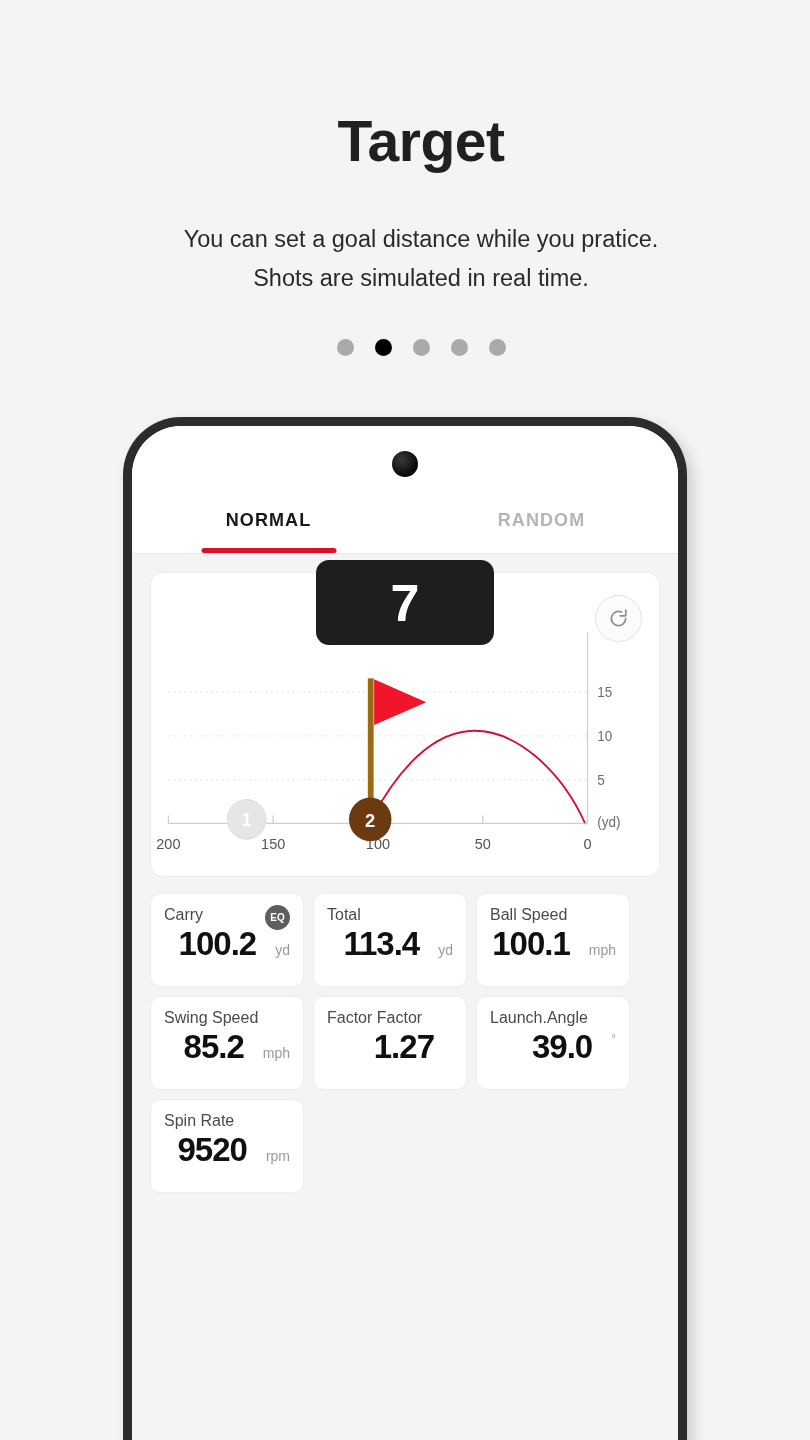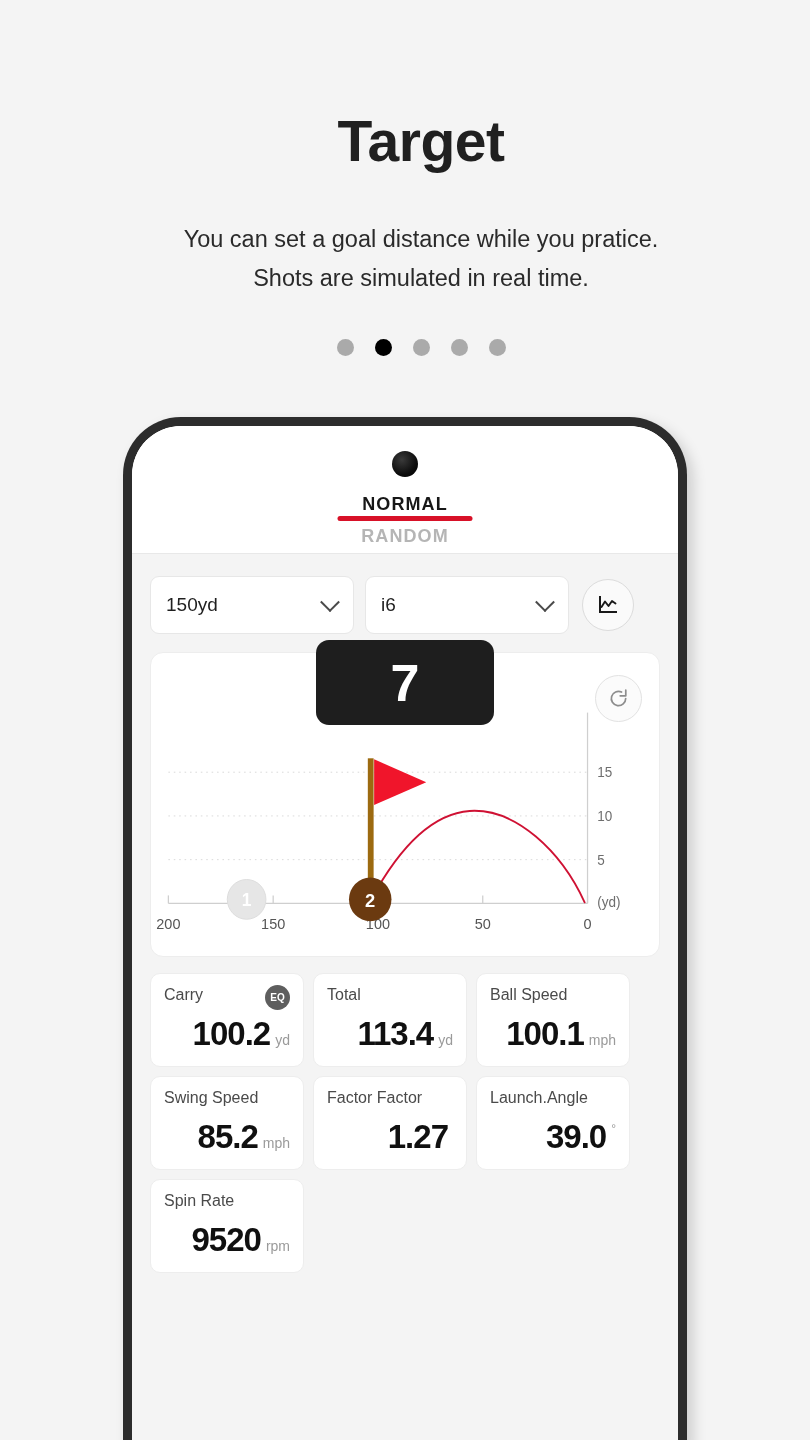--- a/index.html
+++ b/index.html
@@ -45,21 +45,21 @@
   .status-bar { height:62px; background:#ffffff; position:relative; }
   .camera {
     position:absolute; left:50%; top:25px; transform:translateX(-50%);
     width:26px; height:26px; border-radius:50%;
     background:radial-gradient(circle at 38% 34%, #3a3a3a 0%, #0c0c0c 62%, #000 100%);
   }
 
   
   .tabs {
     display:flex; background:#ffffff; height:66px;
-    border-bottom:1px solid #e8e8e8; position:relative;flex-direction:column;
+    border-bottom:1px solid #e8e8e8; position:relative;
   }
   .tab {
     flex:1; display:flex; align-items:center; justify-content:center;
     font-size:18px; font-weight:700; letter-spacing:1.1px;
     color:#b5b5b5; position:relative;
   }
   .tab.active { color:#171717; }
   .tab.active::after {
     content:""; position:absolute; bottom:0; left:50%; transform:translateX(-50%);
     width:135px; height:5px; background:#d81128; border-radius:3px;
@@ -112,22 +112,22 @@
 
   
   .stats { padding:16px 18px 0 18px; display:flex; flex-wrap:wrap; gap:9px; }
   .stat-card {
     width:154px; height:94px; background:#ffffff;
     border:1px solid #ededed; border-radius:10px;
     padding:12px 13px 0 13px; position:relative;
   }
   .stat-label { font-size:16px; color:#4a4a4a; font-weight:400; }
   .stat-valrow {
-    position:absolute; right:13px; bottom:13px;
-    display:flex; align-items:baseline; gap:5px;
+    position:absolute; right:13px; bottom:23px;
+    display:flex; align-items:baseline; gap:19px;
   }
   .stat-value { font-size:33px; font-weight:700; color:#101010; letter-spacing:-1px; }
   .stat-unit { font-size:14px; color:#9a9a9a; }
   .stat-unit.deg { font-size:12px; align-self:flex-start; margin-top:4px; }
   .eq-badge {
     position:absolute; right:13px; top:11px;
     width:25px; height:25px; border-radius:50%; background:#5e5e5e;
     color:#ffffff; font-size:10px; font-weight:700;
     display:flex; align-items:center; justify-content:center;
   }
@@ -155,36 +155,20 @@
 
     <div class="status-bar">
       <div class="camera"></div>
     </div>
 
     <div class="tabs">
       <div class="tab active">NORMAL</div>
       <div class="tab">RANDOM</div>
     </div>
 
-    <div class="controls">
-      <div class="select select-dist">
-        <span class="select-value">150yd</span>
-        <span class="chev"></span>
-      </div>
-      <div class="select select-club">
-        <span class="select-value">i6</span>
-        <span class="chev"></span>
-      </div>
-      <div class="icon-btn">
-        <svg width="24" height="24" viewBox="0 0 24 24">
-          <path d="M4 3 L4 19 L21 19" fill="none" stroke="#191919" stroke-width="2"></path>
-          <path d="M5.5 14 L9 8.5 L12.5 13 L16 8 L19.5 10.5" fill="none" stroke="#191919" stroke-width="1.9" stroke-linejoin="round" stroke-linecap="round"></path>
-        </svg>
-      </div>
-    </div>
 
     <div class="chart-card">
 
       <div class="shot-badge">7</div>
 
       <div class="reset-btn">
         <svg width="23" height="23" viewBox="0 0 24 24">
           <path d="M19.5 12 A7.5 7.5 0 1 1 15.2 5.2" fill="none" stroke="#8d8d8d" stroke-width="1.8" stroke-linecap="round"></path>
           <path d="M19.6 3.3 L19.6 9.2 L13.8 9.2" fill="none" stroke="#8d8d8d" stroke-width="1.8" stroke-linecap="round" stroke-linejoin="round"></path>
         </svg>

